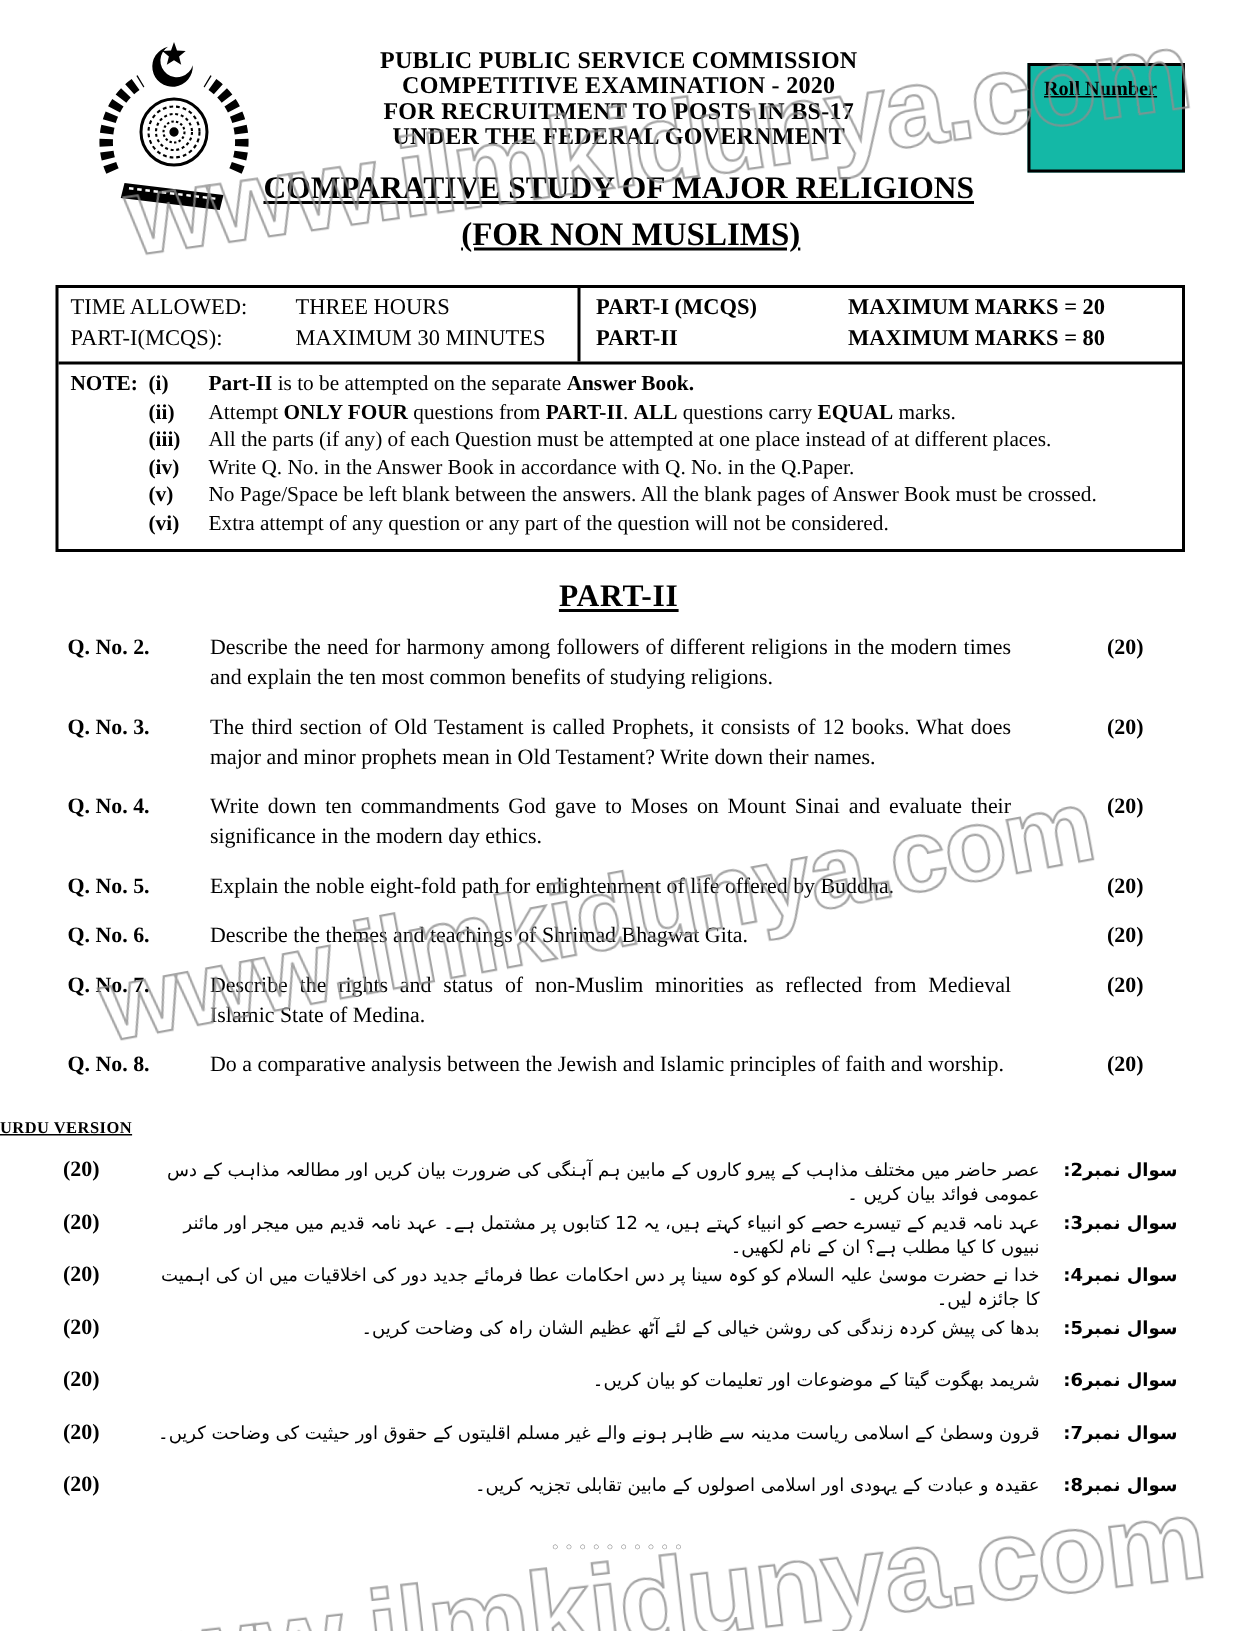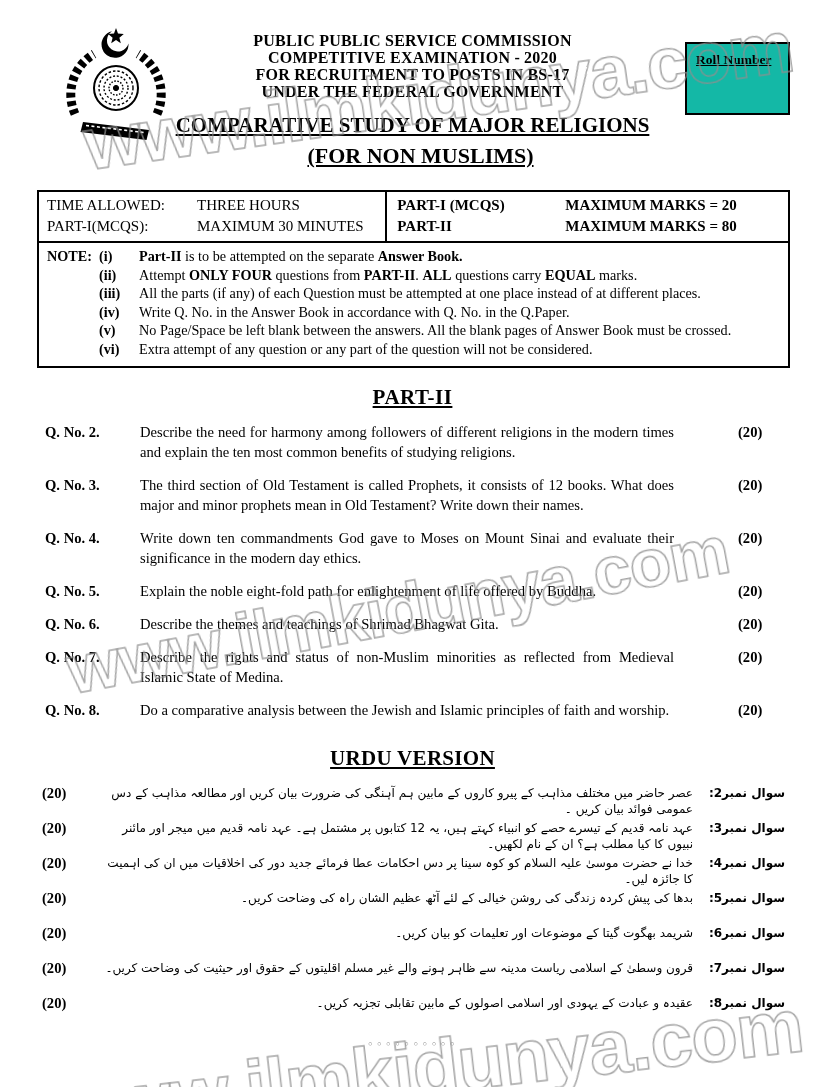--- a/index.html
+++ b/index.html
@@ -115,22 +115,21 @@
     font-size: 14.6px;
     line-height: 20px;
   }
   .q-label { font-weight: bold; white-space: nowrap; }
   .q-text { text-align: justify; padding-right: 42px; }
   .q-marks { font-weight: bold; text-align: left; padding-left: 22px; white-space: nowrap; }
 
   
   .urdu-heading {
     margin-top: 26px;
-    text-align: center;
-    font-size: 21px;
+    font-size: 11px;
     font-weight: bold;
     text-decoration: underline;
     letter-spacing: 0.3px;
   }
   .urdu-questions { margin: 14px 40px 0 42px; }
   .u-row {
     direction: rtl;
     display: grid;
     grid-template-columns: 82px 1fr 50px;
     column-gap: 10px;

